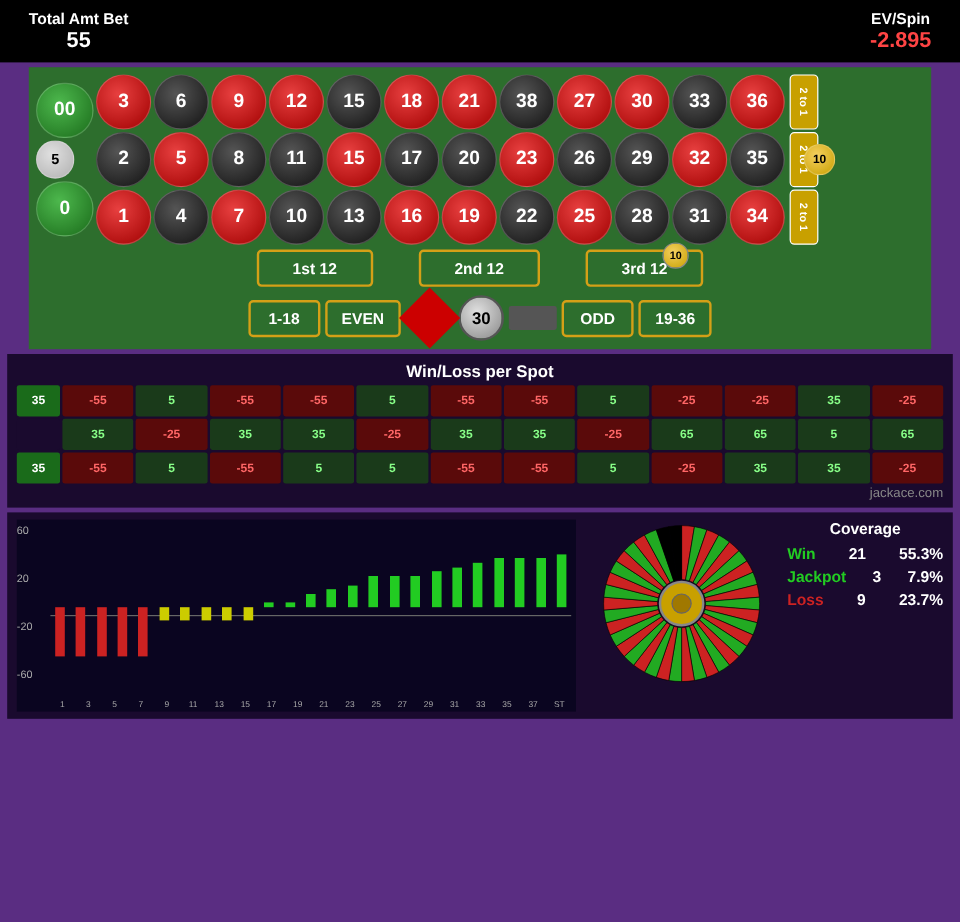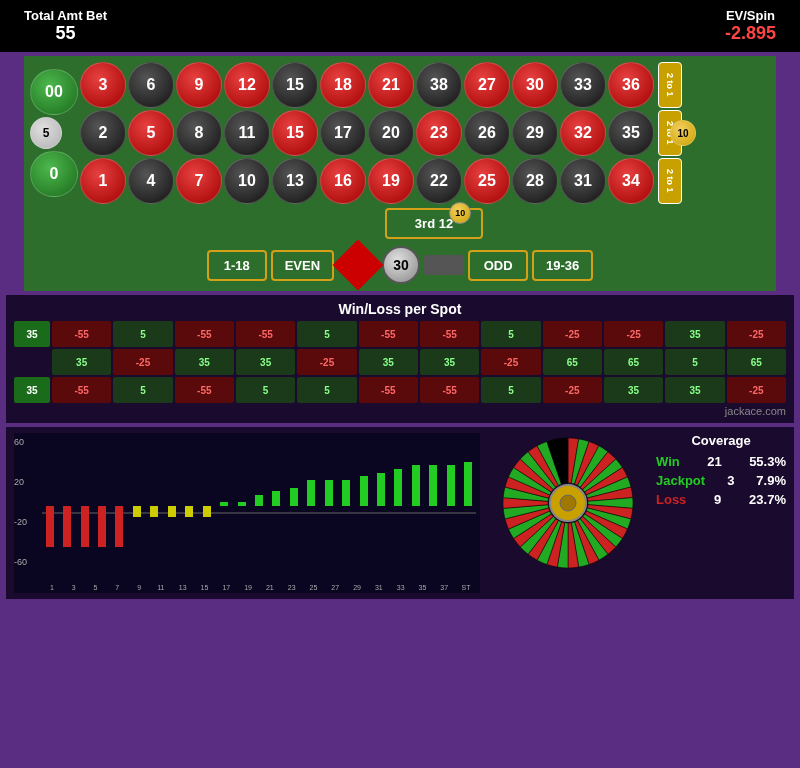--- a/index.html
+++ b/index.html
@@ -344,21 +344,23 @@
       <div class="two-to-one">2 to 1</div>
       <div style="position:relative;display:flex;align-items:center;justify-content:center;">
         <div class="two-to-one">2 to 1</div>
         <div class="cell chip-gold" style="position:absolute;right:-14px;width:26px;height:26px;font-size:10px;">10</div>
       </div>
       <div class="two-to-one">2 to 1</div>
     </div>
   </div>
 
   <div class="dozen-row">
+    <div class="dozen-box">1st 12</div>
     <div style="width:30px;"></div>
+    <div class="dozen-box">2nd 12</div>
     <div style="width:30px;"></div>
     <div class="dozen-box" style="position:relative;">
       3rd 12
       <div class="chip-on-box">10</div>
     </div>
   </div>
 
   <div class="bottom-bets" style="margin-top:6px;">
     <div class="bet-box">1-18</div>
     <div class="bet-box">EVEN</div>

